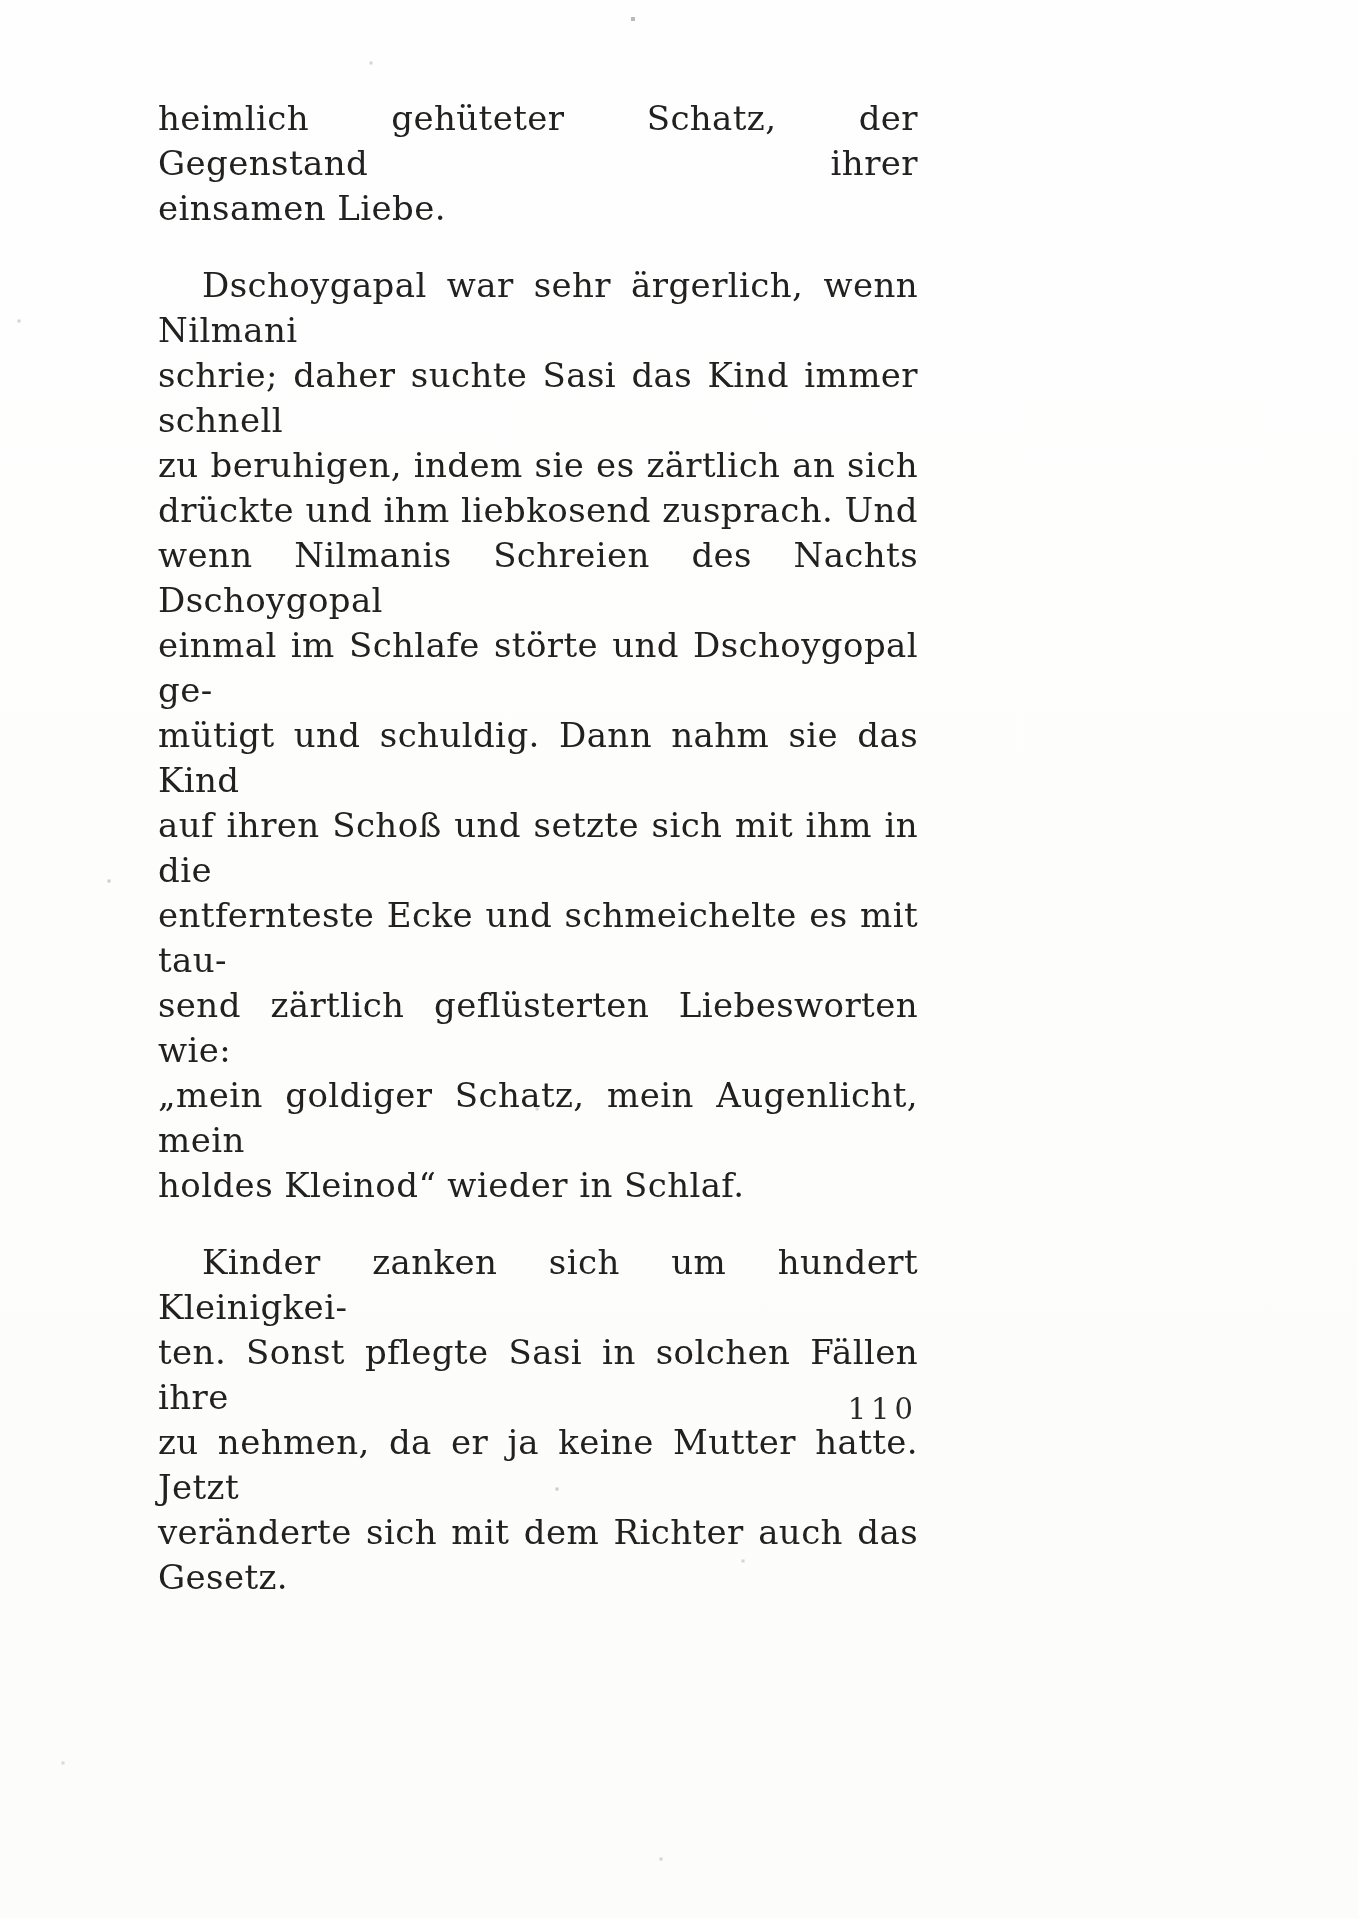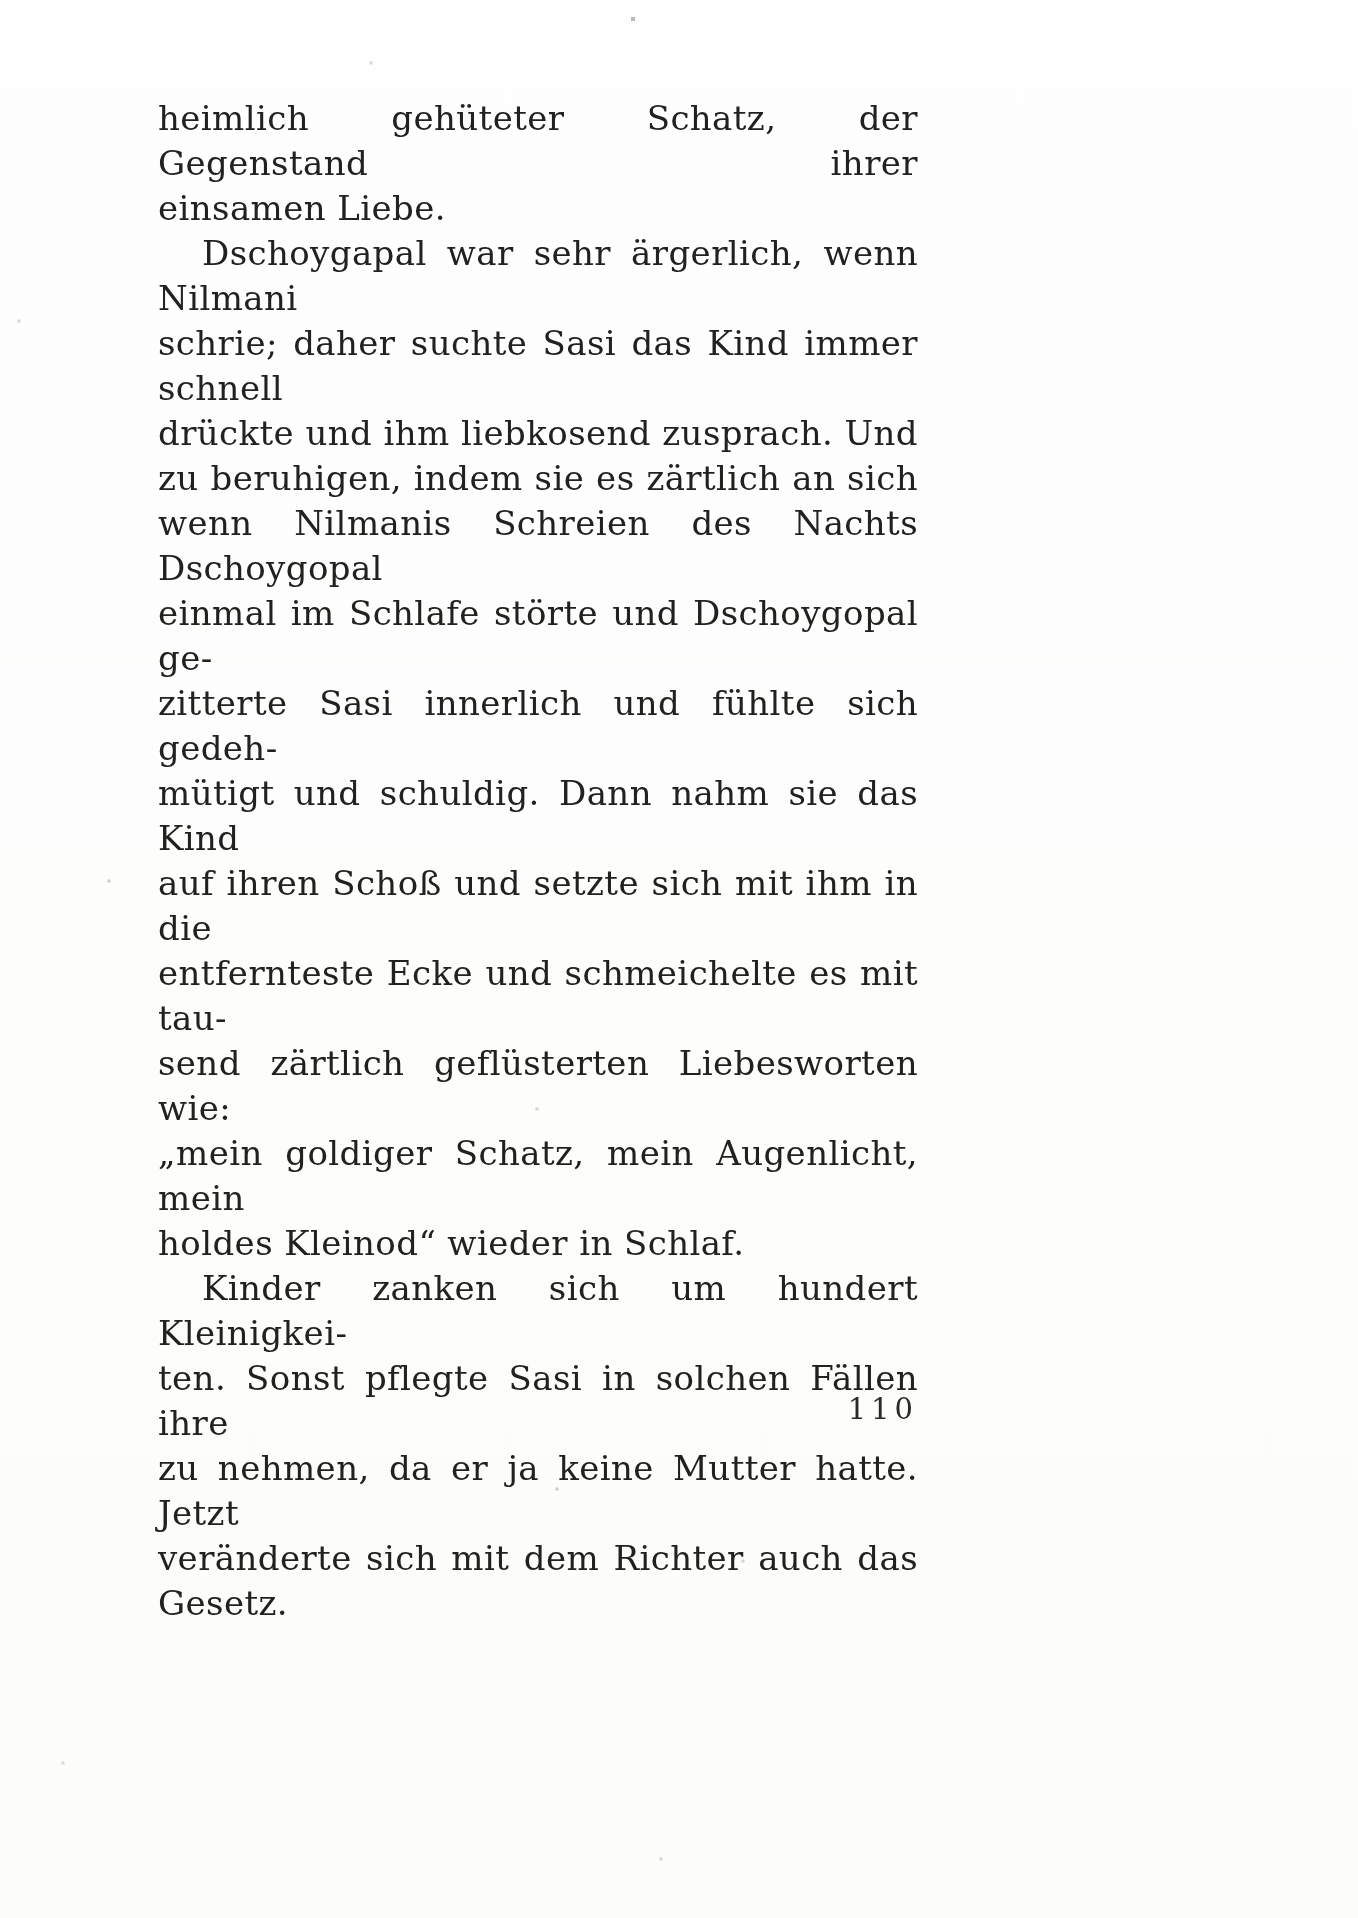--- a/index.html
+++ b/index.html
@@ -35,20 +35,21 @@
     text-align-last: justify;
     text-justify: inter-word;
     color: #222120;
   }
   .line.left {
     text-align: center;
     text-align-last: left;
   }
   .line.indent {
     text-indent: 44px;
+    margin-top: 32px;
   }
   .page-number {
     position: absolute;
     left: 158px;
     top: 1392px;
     width: 760px;
     text-align: right;
     font-size: 29px;
     letter-spacing: 5px;
     color: #2a2927;
@@ -75,25 +76,24 @@
 </head>
 <body>
 
 <div class="page">
   <div class="specks"></div>
   <div class="text-block" id="text-block">
       <div class="line">heimlich gehüteter Schatz, der Gegenstand ihrer</div>
       <div class="line left">einsamen Liebe.</div>
       <div class="line indent">Dschoygapal war sehr ärgerlich, wenn Nilmani</div>
       <div class="line">schrie; daher suchte Sasi das Kind immer schnell</div>
+      <div class="line">zu beruhigen, indem sie es zärtlich an sich</div>
       <div class="line">drückte und ihm liebkosend zusprach. Und</div>
-      <div class="line">zu beruhigen, indem sie es zärtlich an sich</div>
       <div class="line">wenn Nilmanis Schreien des Nachts Dschoygopal</div>
       <div class="line">einmal im Schlafe störte und Dschoygopal ge-</div>
-      <div class="line">zitterte Sasi innerlich und fühlte sich gedeh-</div>
       <div class="line">mütigt und schuldig. Dann nahm sie das Kind</div>
       <div class="line">auf ihren Schoß und setzte sich mit ihm in die</div>
       <div class="line">entfernteste Ecke und schmeichelte es mit tau-</div>
       <div class="line">send zärtlich geflüsterten Liebesworten wie:</div>
       <div class="line">„mein goldiger Schatz, mein Augenlicht, mein</div>
       <div class="line left">holdes Kleinod“ wieder in Schlaf.</div>
       <div class="line indent">Kinder zanken sich um hundert Kleinigkei-</div>
       <div class="line">ten. Sonst pflegte Sasi in solchen Fällen ihre</div>
       <div class="line">zu nehmen, da er ja keine Mutter hatte. Jetzt</div>
       <div class="line">veränderte sich mit dem Richter auch das Gesetz.</div>

